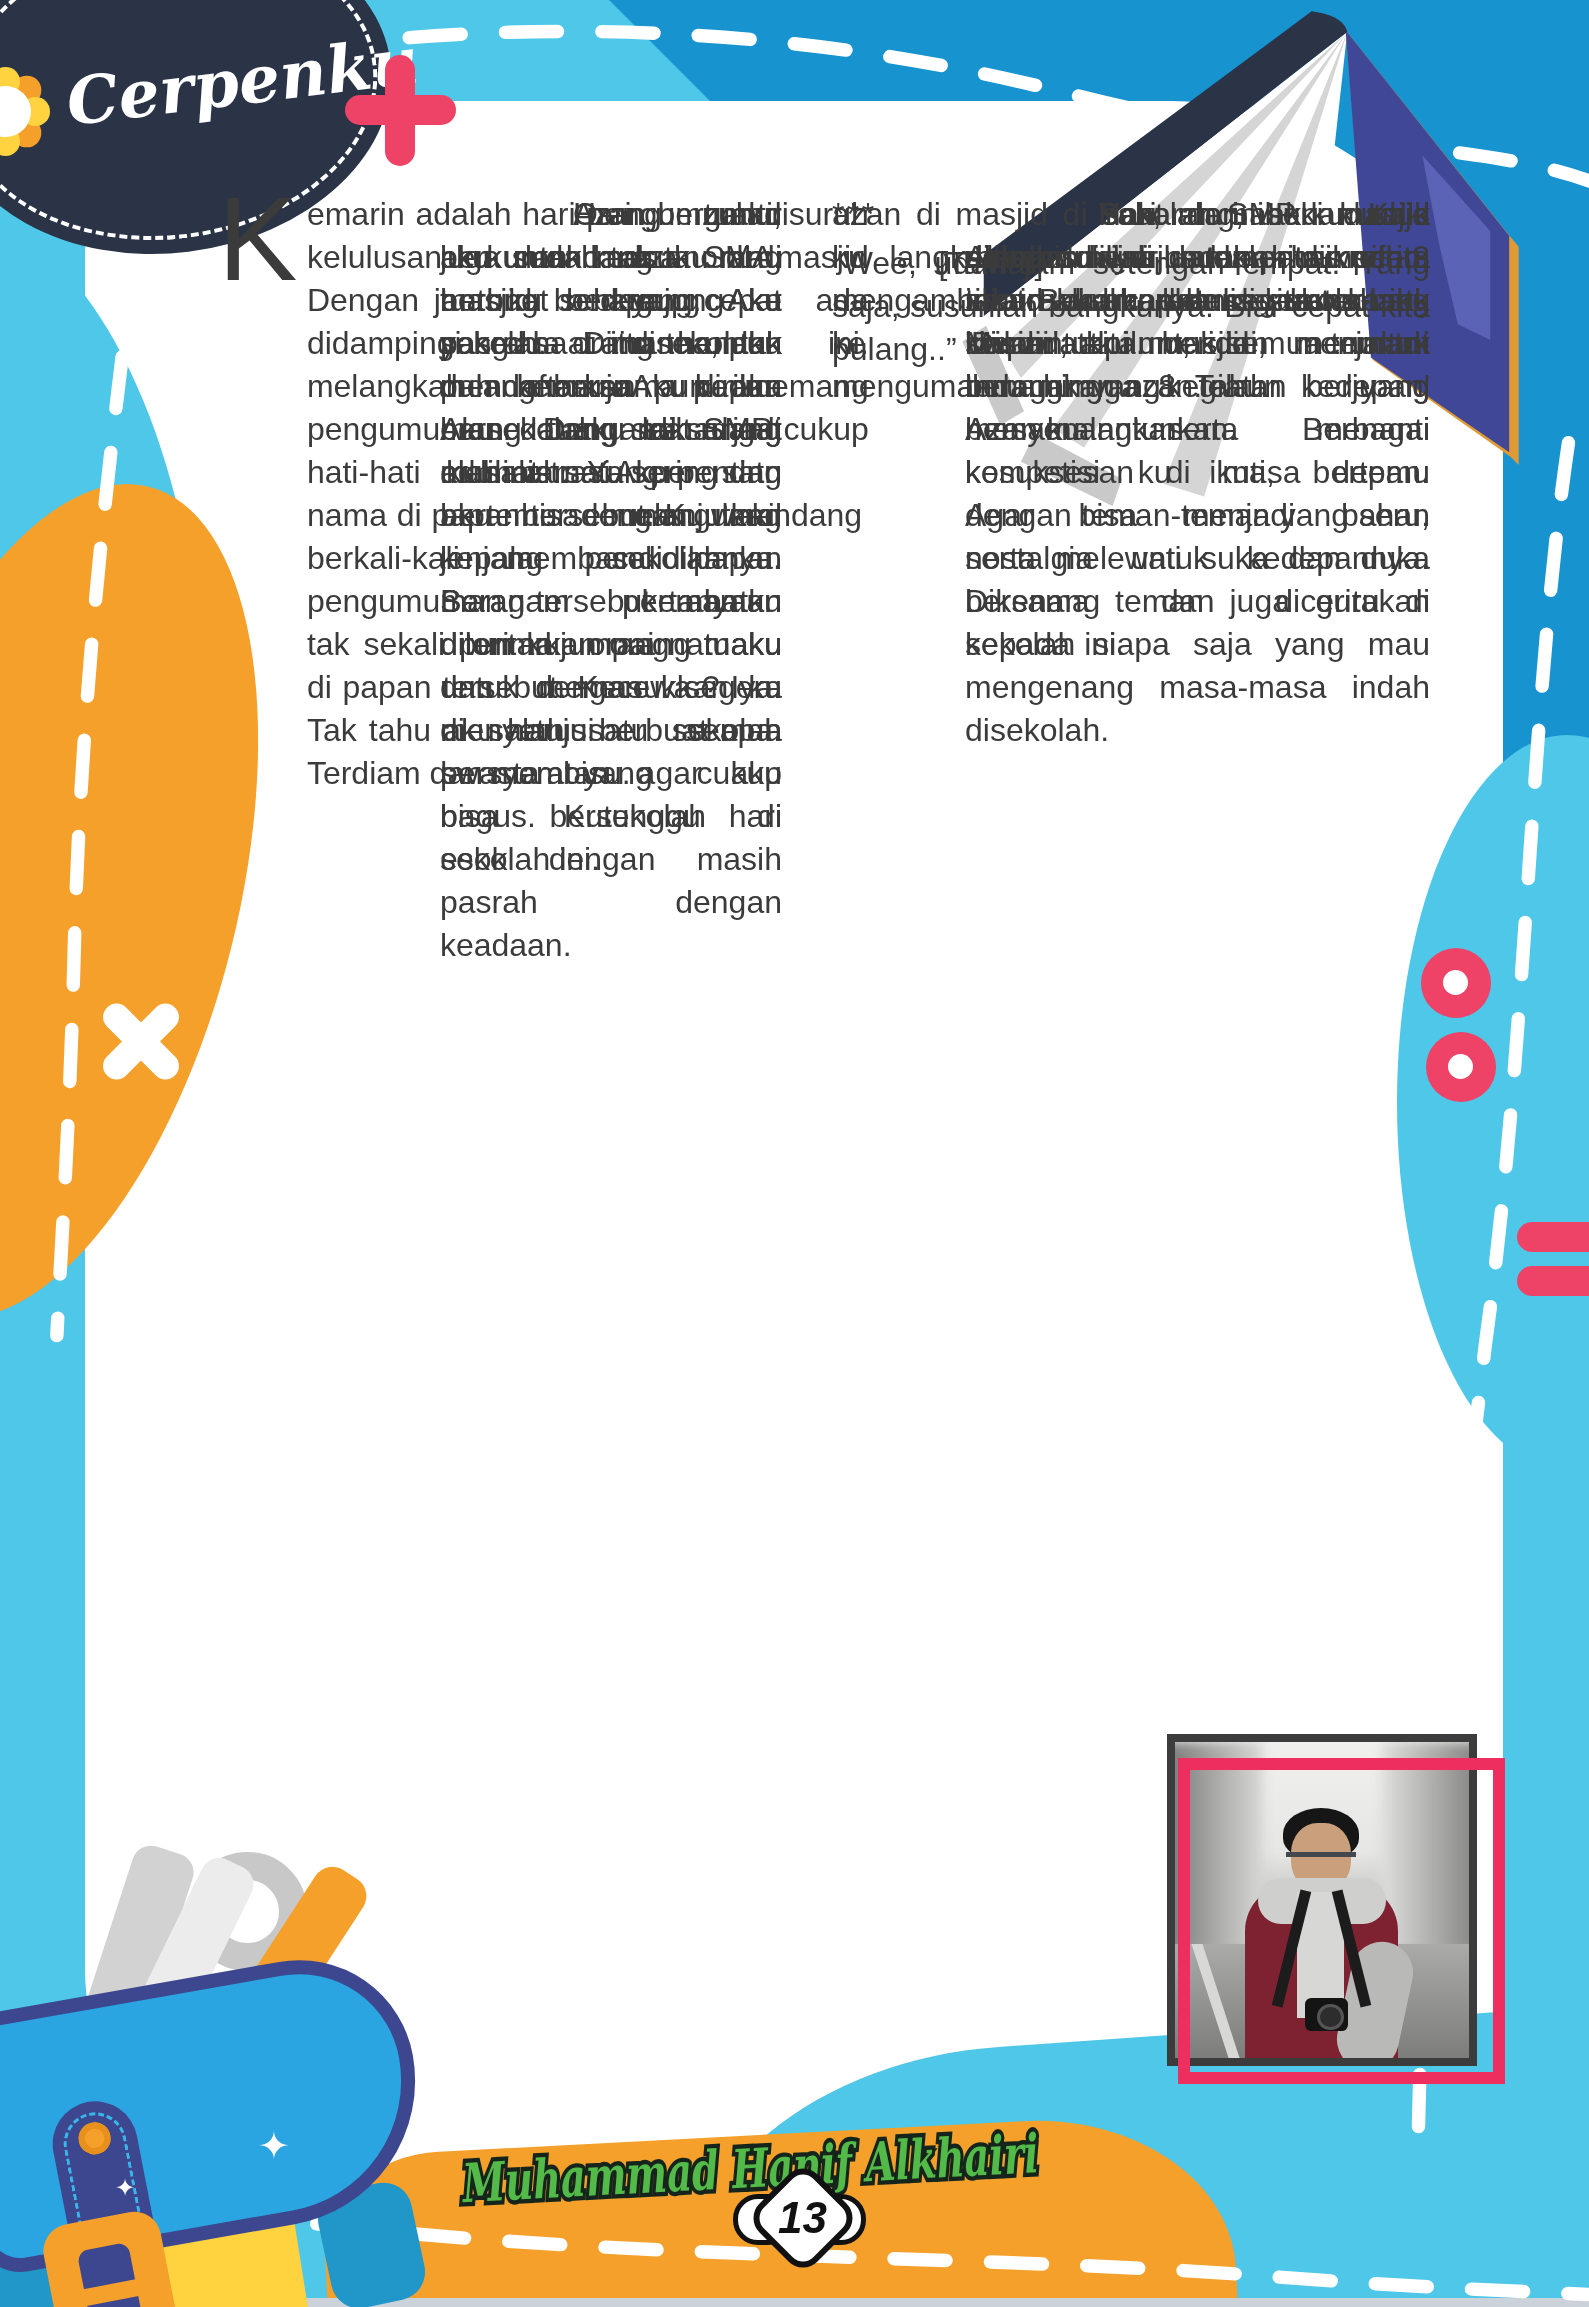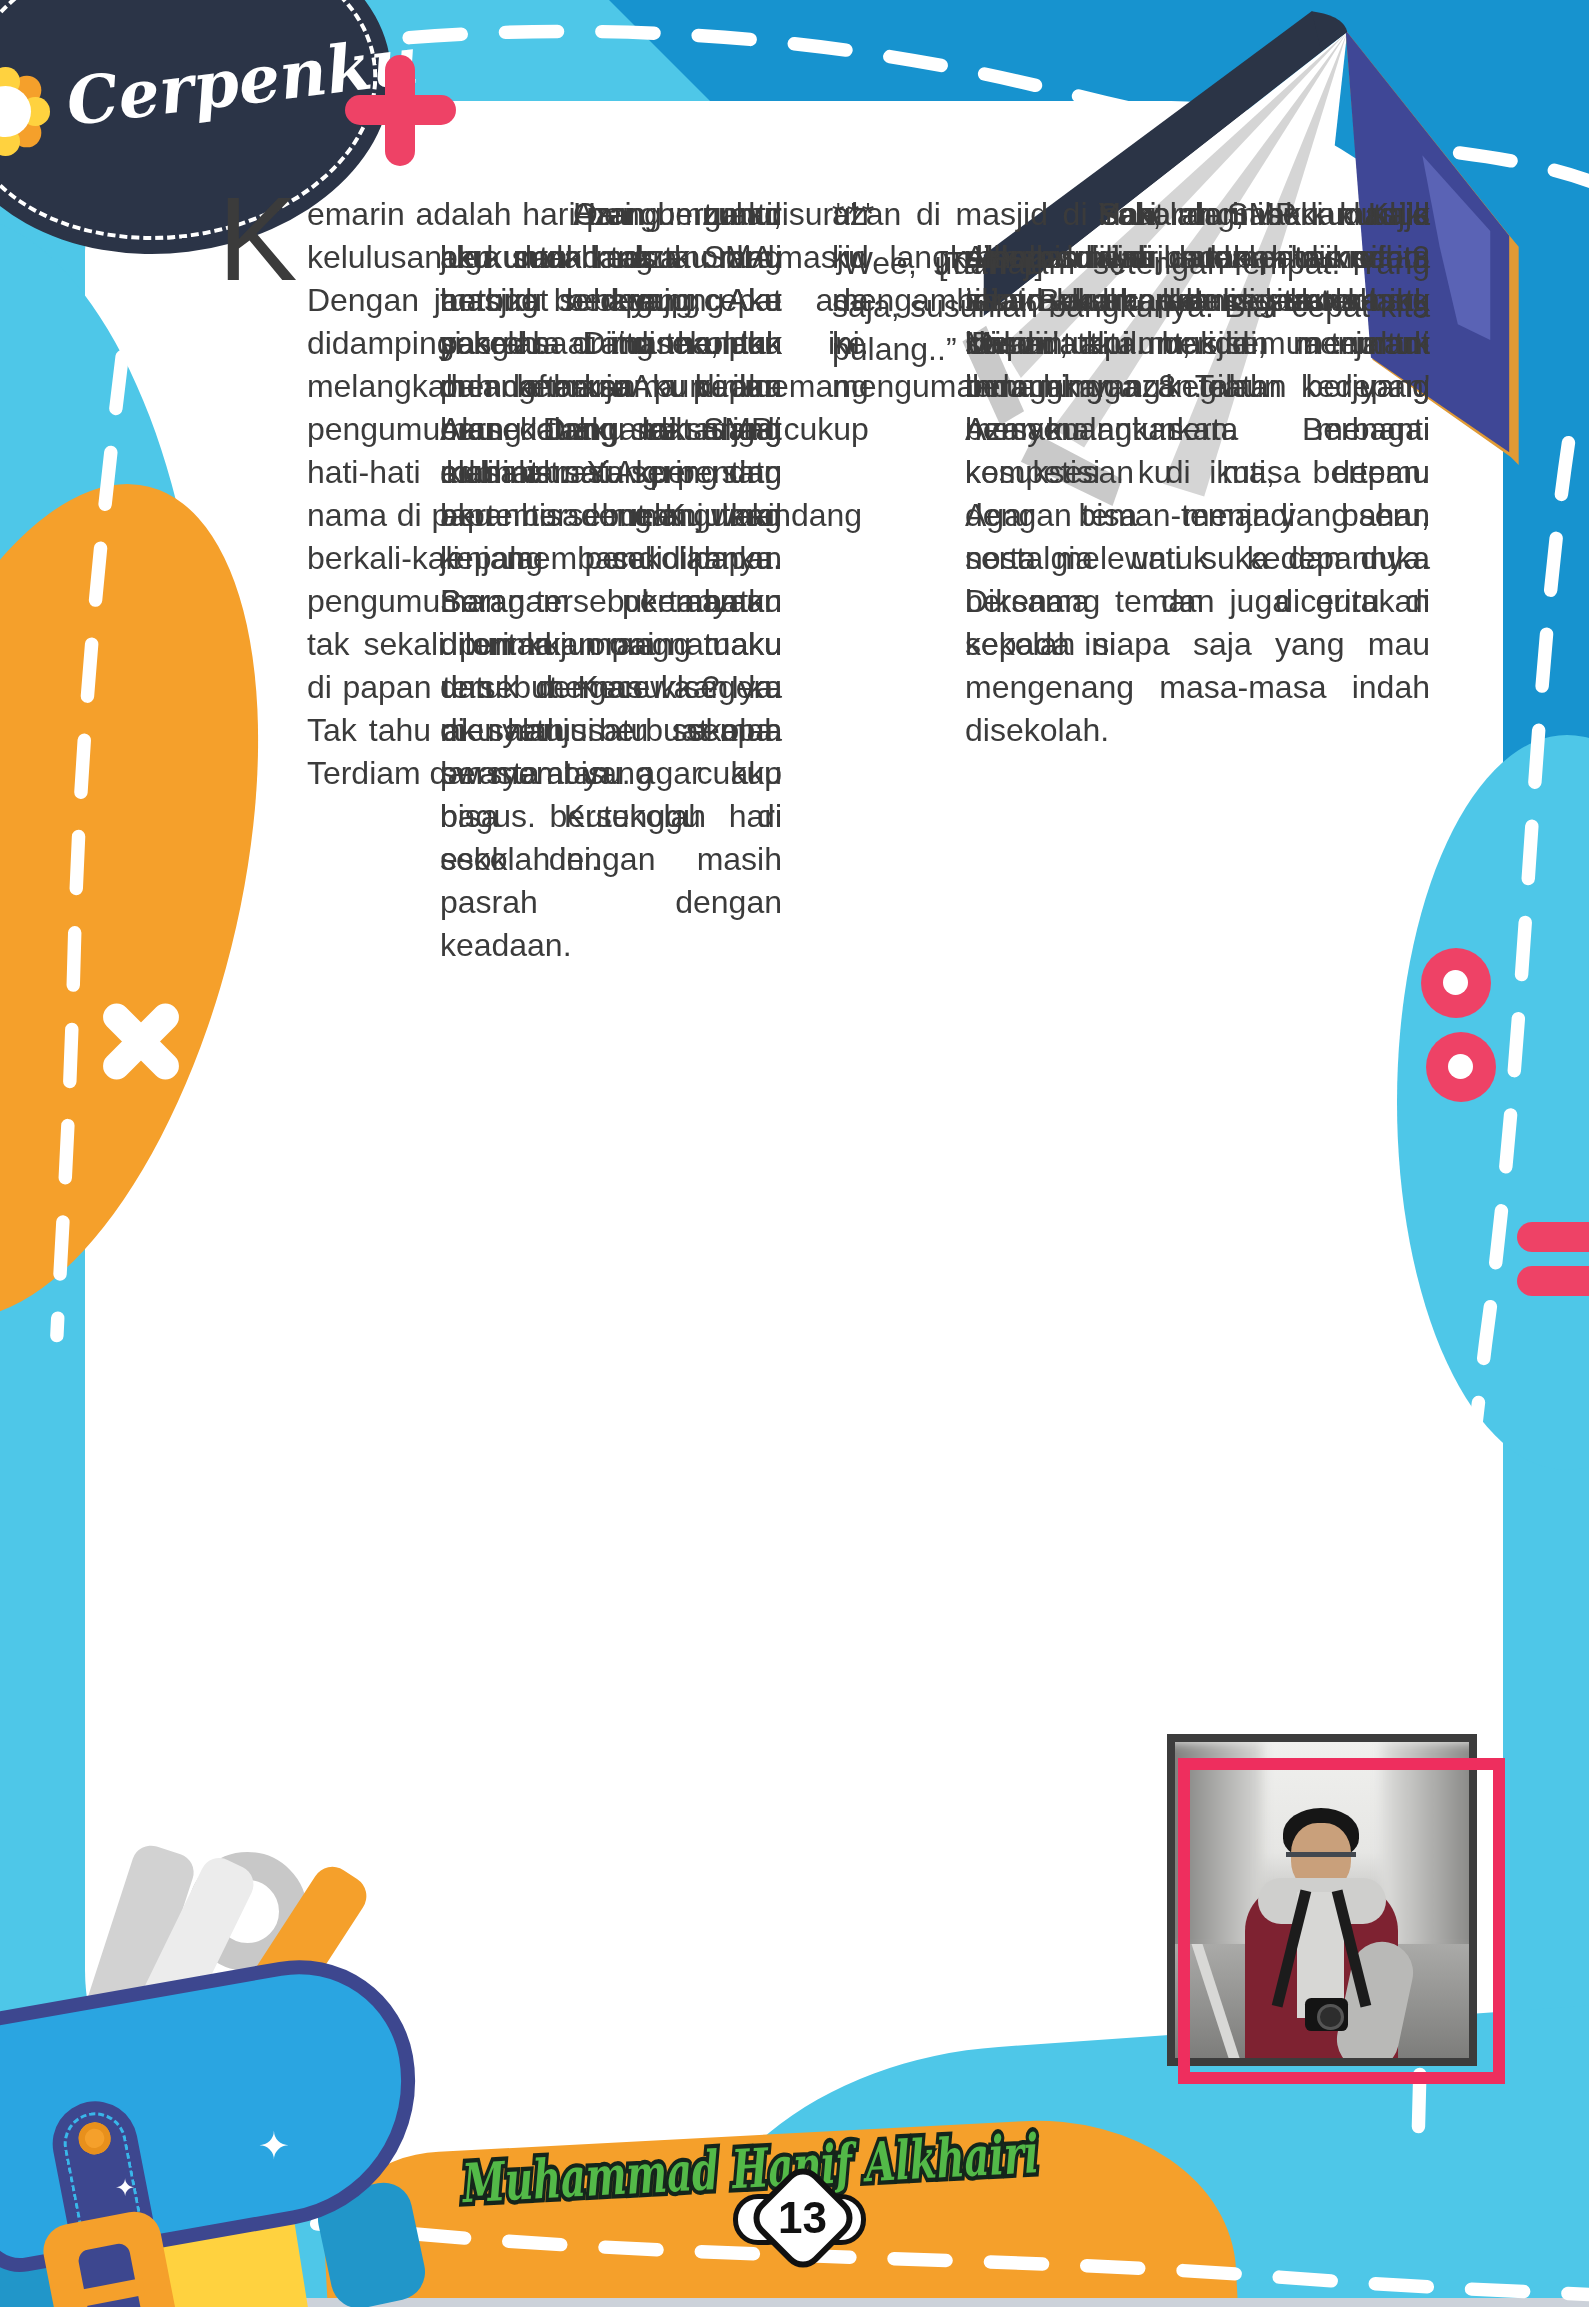--- a/index.html
+++ b/index.html
@@ -95,21 +95,21 @@
   .pe-camera{left:66px;top:190px;width:43px;height:33px;background:#141414;border-radius:6.3px;}
   .pe-camera::after{content:"";position:absolute;left:12px;top:5.5px;width:20.5px;height:20.5px;border-radius:50%;background:#2d2d2d;border:3.2px solid #555;}
   .pink-frame{left:1178px;top:1758px;width:327px;height:326px;border:12px solid var(--frame,#ee2e5e);background:transparent;}
 
   
   .page-badge{left:733px;top:2183px;width:134px;height:73px;}
   .pb-pill{top:11px;width:60px;height:51px;background:#fff;border:5.5px solid #111;border-radius:25px;}
   .pb-pill.pl{left:0;} .pb-pill.pr{left:73px;}
   .pb-diamond{left:28.5px;top:-6.3px;width:82px;height:82px;background:#fff;border:6.3px solid #111;border-radius:20.5px;transform:rotate(45deg);}
   .pb-num{left:28.5px;top:-6.3px;width:82px;height:82px;display:flex;align-items:center;justify-content:center;
-    font-size:44px;font-weight:bold;color:#111;}
+    font-size:44px;font-weight:bold;color:#111;font-style:italic;}
 
   
   .col{position:absolute;font-size:32px;line-height:43px;text-align:justify;}
   .col1{left:218px;top:193px;width:564px;}
   .col2{left:832px;top:193px;width:598px;}
   .col p{position:relative;margin:0;}
   .ind{text-indent:133px;}
   .dropcap{position:relative;float:left;font-size:119px;line-height:82px;padding-top:4.7px;margin-right:9.5px;font-weight:400;}
   .book-spacer{position:relative;float:right;width:101px;height:250px;margin-left:14.2px;}
   .bp-spacer{position:relative;float:left;width:180px;height:269px;margin-right:11px;}

